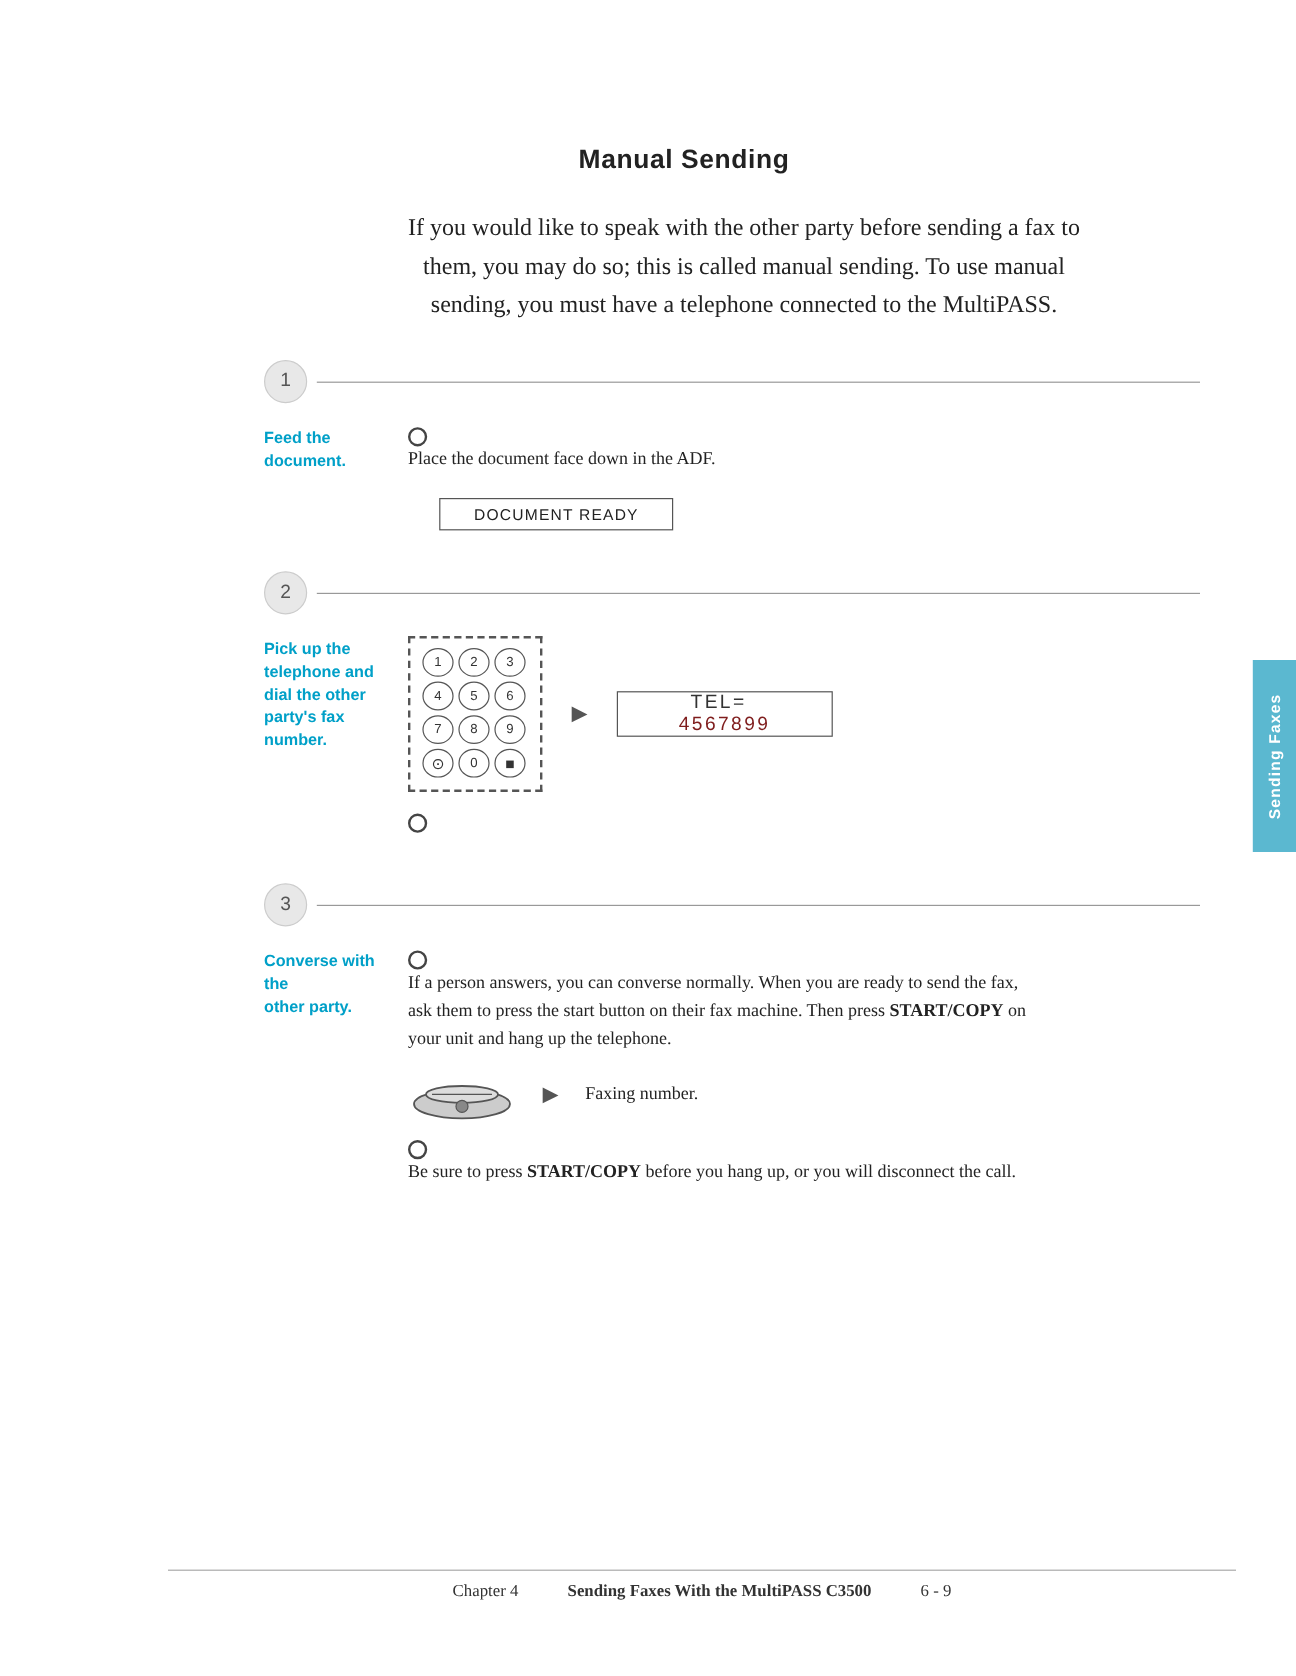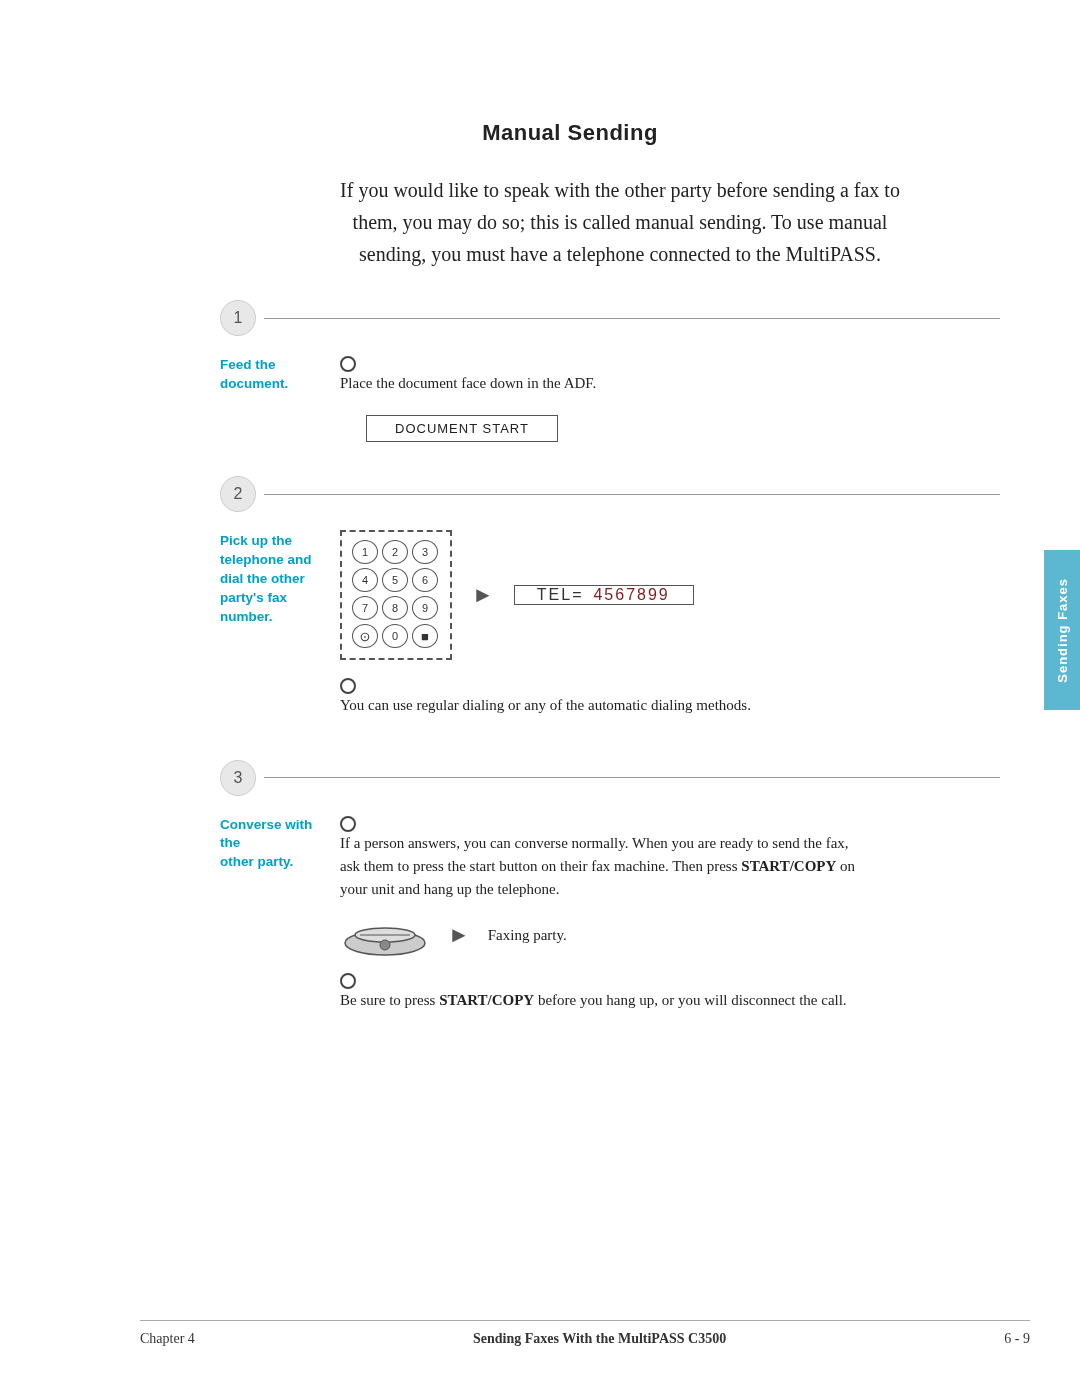--- a/index.html
+++ b/index.html
@@ -173,20 +173,21 @@
 
     .tel-display {
       border: 1.5px solid #555;
       padding: 0 22px;
       font-family: Arial, sans-serif;
       font-size: 16px;
       letter-spacing: 2px;
       min-width: 180px;
       display: flex;
       align-items: center;
+      flex-direction: column;
     }
 
     .tel-label {
       color: #333;
       margin-right: 10px;
     }
 
     .tel-number {
       color: #7f1d1d;
     }
@@ -224,28 +225,29 @@
       font-weight: bold;
       writing-mode: vertical-rl;
       text-orientation: mixed;
       transform: rotate(180deg);
       letter-spacing: 1px;
     }
 
     
     .footer {
       position: absolute;
-      bottom: 50px;
+      bottom: 62px;
       left: 140px;
       right: 50px;
       border-top: 1px solid #aaa;
       padding-top: 10px;
       display: flex;
-      justify-content: space-between;
-      align-items: center;
+      justify-content: center;
+      align-items: center;
+      gap: 41px;
     }
 
     .footer-left {
       font-size: 14px;
       color: #333;
     }
 
     .footer-center {
       font-size: 14px;
       color: #333;
@@ -273,21 +275,21 @@
 
   <div class="step-content">
     <div class="step-label">
       Feed the<br>document.
     </div>
     <div class="step-body">
       <div class="bullet-item">
         <div class="bullet-circle"></div>
         <div class="bullet-text">Place the document face down in the ADF.</div>
       </div>
-      <div class="doc-ready-box">DOCUMENT START</div>
+      <div class="doc-ready-box">DOCUMENT READY</div>
     </div>
   </div>
 
   <div class="step-divider">
     <div class="step-circle">2</div>
     <div class="step-line"></div>
   </div>
 
   <div class="step-content">
     <div class="step-label">
@@ -314,21 +316,20 @@
         <div class="arrow-right">►</div>
 
         <div class="tel-display">
           <span class="tel-label">TEL=</span>
           <span class="tel-number">4567899</span>
         </div>
       </div>
 
       <div class="bullet-item">
         <div class="bullet-circle"></div>
-        <div class="bullet-text">You can use regular dialing or any of the automatic dialing methods.</div>
       </div>
     </div>
   </div>
 
   <div class="step-divider">
     <div class="step-circle">3</div>
     <div class="step-line"></div>
   </div>
 
   <div class="step-content">
@@ -349,21 +350,21 @@
 
           <ellipse cx="45" cy="30" rx="40" ry="12" fill="#ccc" stroke="#555" stroke-width="1.5"></ellipse>
 
           <ellipse cx="45" cy="22" rx="30" ry="7" fill="#ddd" stroke="#555" stroke-width="1.5"></ellipse>
 
           <line x1="20" y1="22" x2="70" y2="22" stroke="#555" stroke-width="1"></line>
 
           <circle cx="45" cy="32" r="5" fill="#888" stroke="#555" stroke-width="1"></circle>
         </svg>
         <div class="arrow-right">►</div>
-        <div class="fax-starts-text">Faxing party.</div>
+        <div class="fax-starts-text">Faxing number.</div>
       </div>
 
       <div class="bullet-item">
         <div class="bullet-circle"></div>
         <div class="bullet-text">
           Be sure to press <strong>START/COPY</strong> before you hang up, or you will disconnect the call.
         </div>
       </div>
     </div>
   </div>

